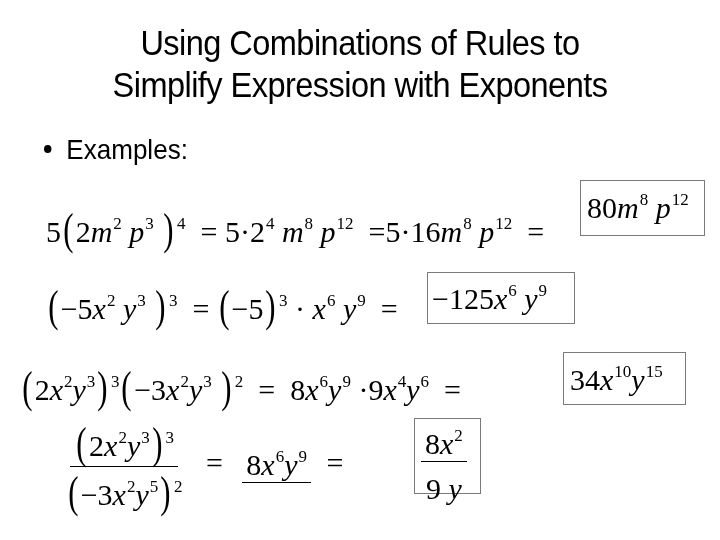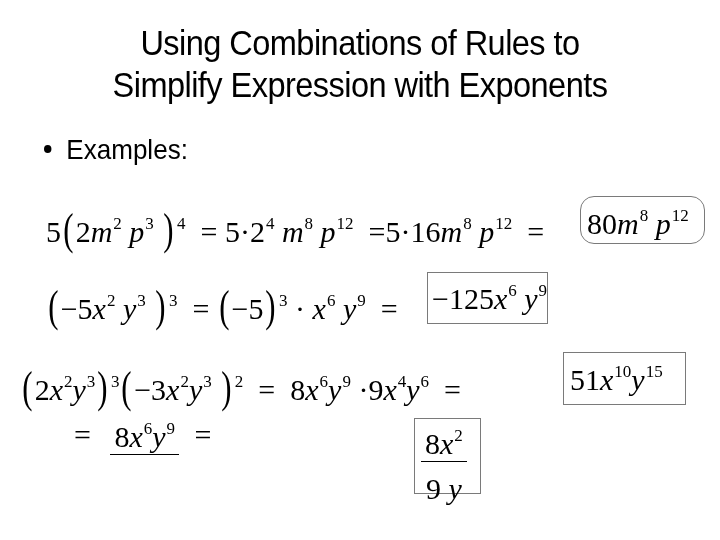--- a/index.html
+++ b/index.html
@@ -30,49 +30,57 @@
   <div class="bullet-row">
     <span class="dot"></span><span>Examples:</span>
   </div>
 
   <div class="math" style="left:46px; top:206px;text-align:right;">
     <span>5</span><span class="paren">(</span><span>2</span><i>m</i><sup>2</sup>&nbsp;<i>p</i><sup>3</sup>&nbsp;<span class="paren">)</span><sup>4</sup>
     &nbsp;<span>=</span>&nbsp;<span>5</span><span>·</span><span>2</span><sup>4</sup>&nbsp;<i>m</i><sup>8</sup>&nbsp;<i>p</i><sup>12</sup>
     &nbsp;<span>=5</span><span>·</span><span>16</span><i>m</i><sup>8</sup>&nbsp;<i>p</i><sup>12</sup>
     &nbsp;<span>=</span>
   </div>
-  <div class="box" style="left:580px; top:196px; width:125px; height:48px;border-radius:14px;">
+  <div class="box" style="left:580px; top:180px; width:125px; height:56px;">
     <div class="math" style="left:6px; top:12px;">
       <span>80</span><i>m</i><sup>8</sup>&nbsp;<i>p</i><sup>12</sup>
     </div>
   </div>
 
   <div class="math" style="left:46px; top:283px;">
     <span class="paren">(</span><span>−5</span><i>x</i><sup>2</sup>&nbsp;<i>y</i><sup>3</sup>&nbsp;<span class="paren">)</span><sup>3</sup>
     &nbsp;<span>=</span>&nbsp;<span class="paren">(</span><span>−5</span><span class="paren">)</span><sup>3</sup>&nbsp;<span>·</span>&nbsp;<i>x</i><sup>6</sup>&nbsp;<i>y</i><sup>9</sup>
     &nbsp;<span>=</span>
   </div>
-  <div class="box" style="left:427px; top:272px; width:121px; height:52px;">
+  <div class="box" style="left:427px; top:272px; width:148px; height:52px;">
     <div class="math" style="left:4px; top:11px;">
       <span>−125</span><i>x</i><sup>6</sup>&nbsp;<i>y</i><sup>9</sup>
     </div>
   </div>
 
   <div class="math" style="left:20px; top:364px;">
     <span class="paren">(</span><span>2</span><i>x</i><sup>2</sup><i>y</i><sup>3</sup><span class="paren">)</span><sup>3</sup><span class="paren">(</span><span>−3</span><i>x</i><sup>2</sup><i>y</i><sup>3</sup>&nbsp;<span class="paren">)</span><sup>2</sup>
     &nbsp;<span>=</span>&nbsp;&nbsp;<span>8</span><i>x</i><sup>6</sup><i>y</i><sup>9</sup>&nbsp;<span>·</span><span>9</span><i>x</i><sup>4</sup><i>y</i><sup>6</sup>
     &nbsp;<span>=</span>
   </div>
   <div class="box" style="left:563px; top:352px; width:123px; height:53px;">
     <div class="math" style="left:6px; top:12px;">
-      <span>51</span><i>x</i><sup>10</sup><i>y</i><sup>15</sup>
+      <span>34</span><i>x</i><sup>10</sup><i>y</i><sup>15</sup>
     </div>
   </div>
 
   <div class="math" style="left:62px; top:420px;">
+    <span class="frac">
+      <span class="num">
+        <span class="paren">(</span><span>2</span><i>x</i><sup>2</sup><i>y</i><sup>3</sup><span class="paren">)</span><sup>3</sup>
+      </span>
+      <span class="den">
+        <span class="paren">(</span><span>−3</span><i>x</i><sup>2</sup><i>y</i><sup>5</sup><span class="paren">)</span><sup>2</sup>
+      </span>
+    </span>
     <span style="margin:0 12px;">=</span>
     <span class="frac">
       <span class="num">
         <span>8</span><i>x</i><sup>6</sup><i>y</i><sup>9</sup>
       </span>
     </span>
     <span style="margin-left:8px;">=</span>
   </div>
   <div class="box" style="left:414px; top:418px; width:67px; height:76px;">
     <div class="math" style="left:6px; top:10px;">

